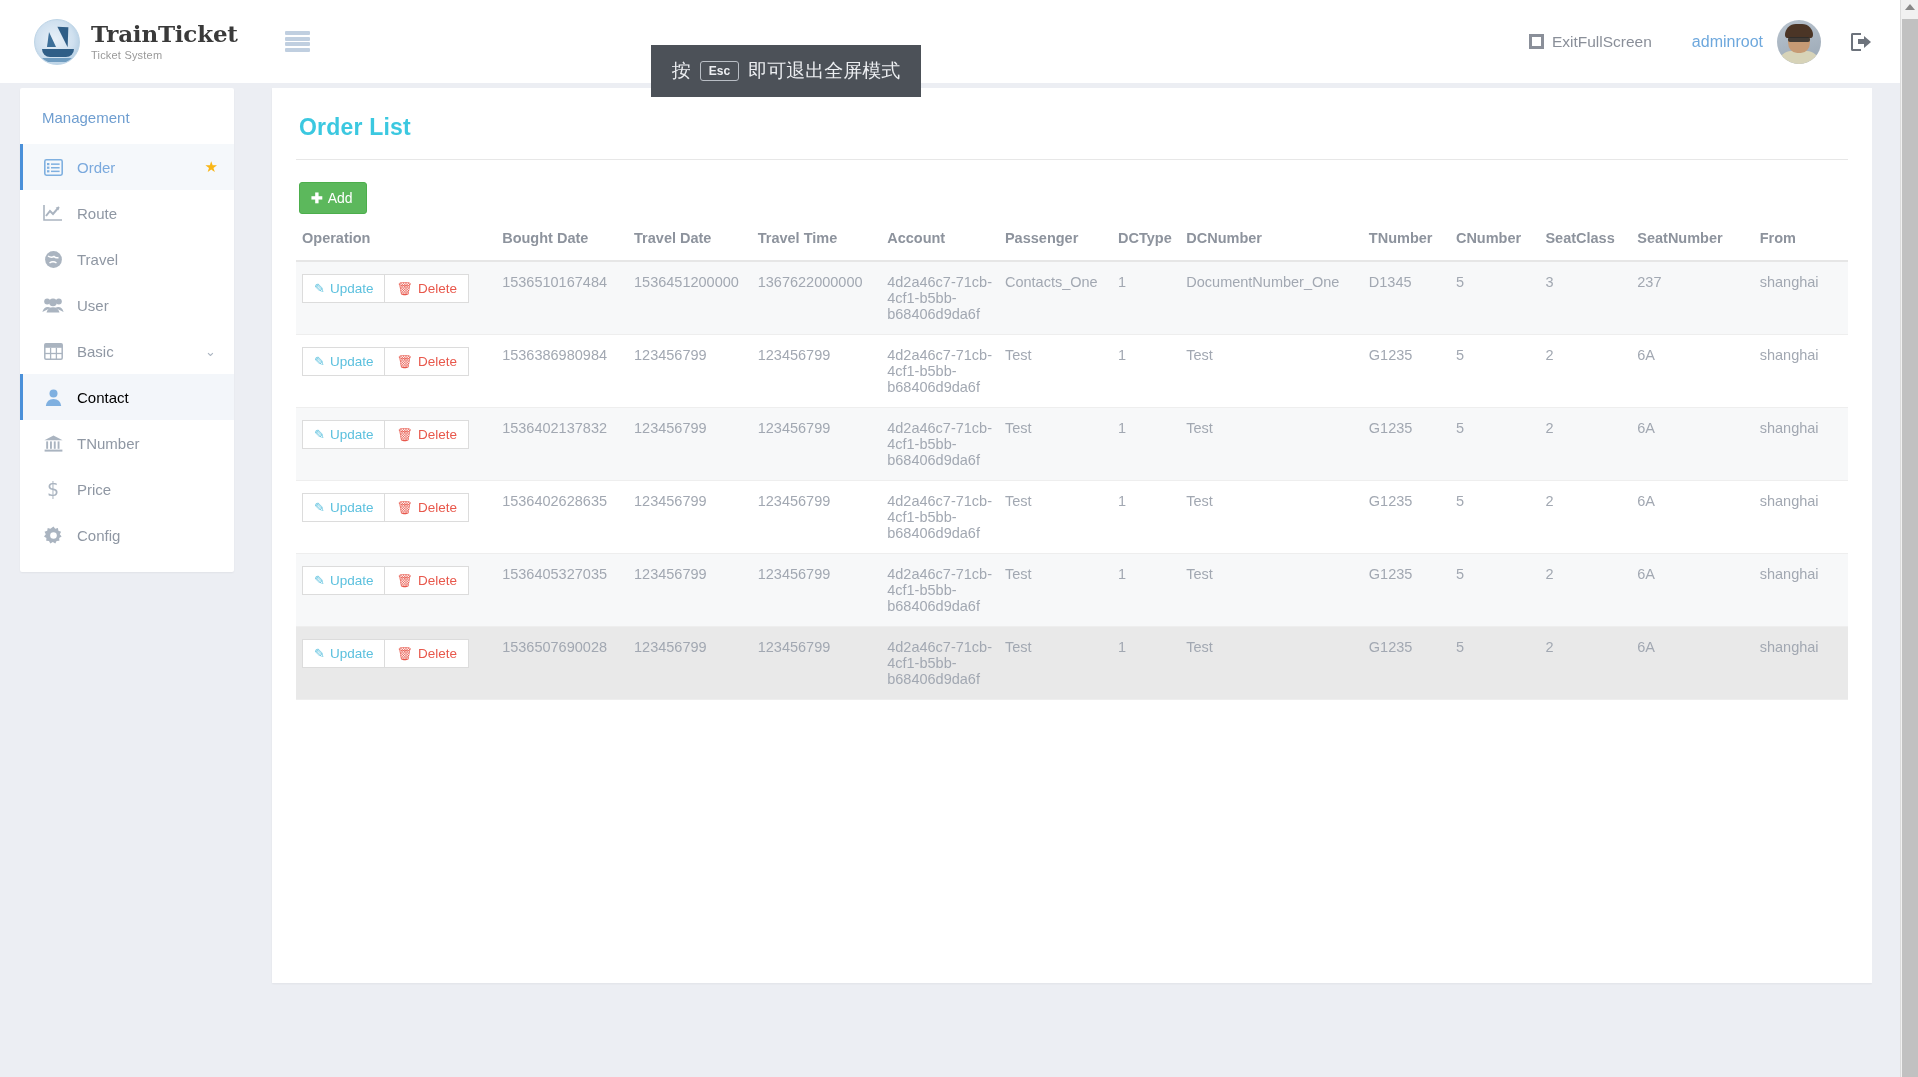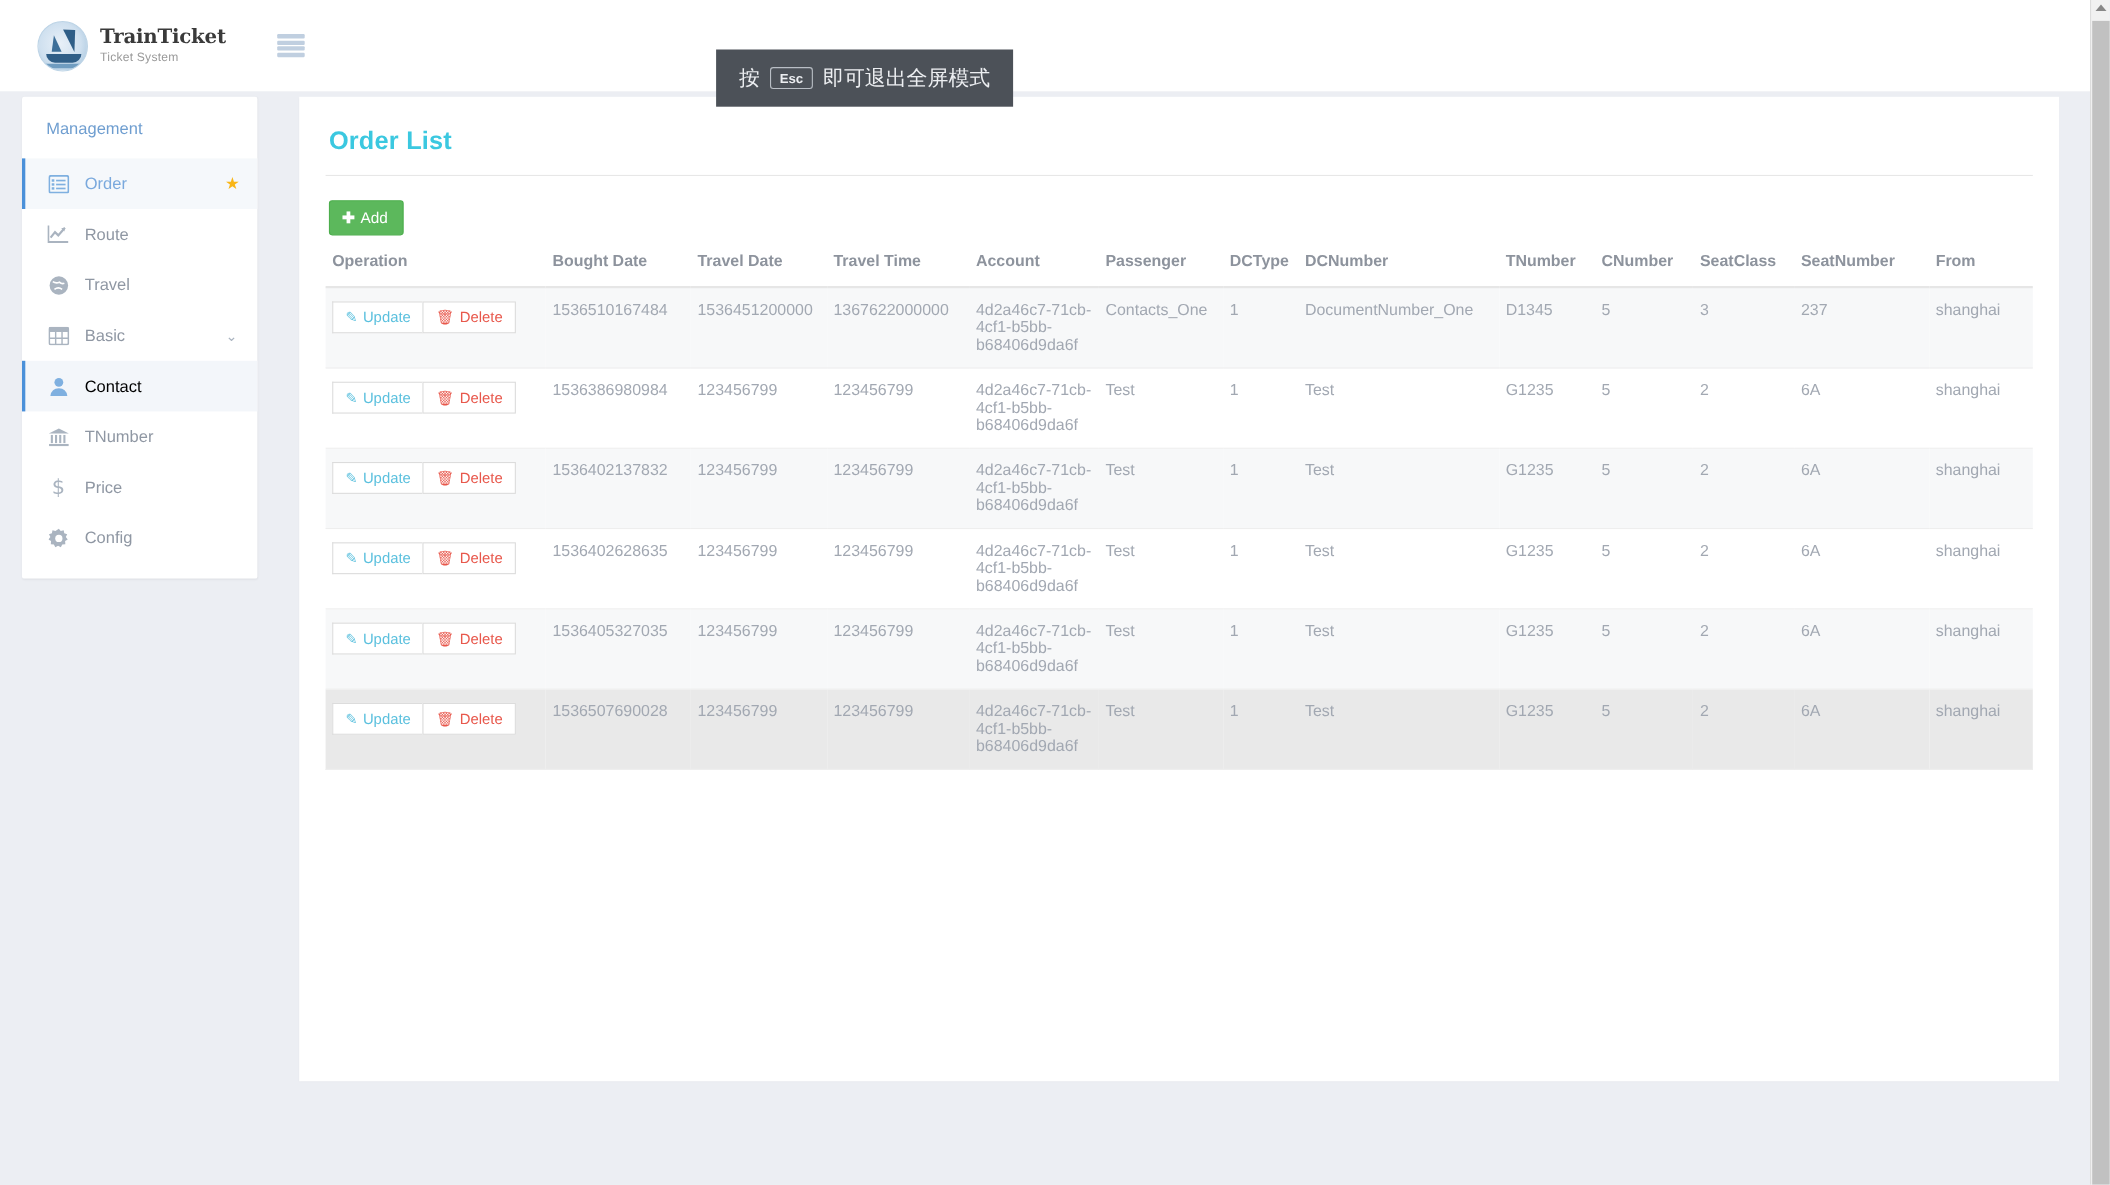--- a/index.html
+++ b/index.html
@@ -48,21 +48,21 @@
     background: #2f5e87;
     border-radius: 0 0 14px 14px;
   }
   .logo-circle .wave {
     position: absolute; left: 4px; top: 38px;
     width: 38px; height: 4px; background: #6f9cc0; border-radius: 2px;
   }
   .brand-text { margin-left: 11px; }
   .brand-title {
     font-family: "DejaVu Serif", serif;
-    font-weight: bold; font-size: 18px; color: #3a3a3a;
+    font-weight: bold; font-size: 23px; color: #3a3a3a;
     letter-spacing: -0.2px; line-height: 1.05;
   }
   .brand-sub { font-size: 11px; color: #9a9a9a; margin-top: 2px; letter-spacing: 0.2px; }
 
   .hamburger {
     margin-left: 47px; width: 25px; height: 21px;
     display: flex; flex-direction: column; justify-content: space-between;
     cursor: pointer;
   }
   .hamburger i { display: block; height: 4px; background: #c0cfe0; border-radius: 1px; }
@@ -300,20 +300,40 @@
       </div>
     </div>
 
     <div class="hamburger">
       <i></i>
         <i></i>
         <i></i>
         <i></i>
     </div>
 
+    <div class="top-right">
+      <div class="exit-full">
+        <span class="ico-expand">
+            <span></span>
+          </span>
+        <span>ExitFullScreen</span>
+      </div>
+      <div class="username">adminroot</div>
+      <div class="avatar">
+        <div class="body"></div>
+          <div class="face"></div>
+          <div class="hair"></div>
+          <div class="glass"></div>
+      </div>
+      <div class="logout-ico">
+        <div class="box"></div>
+          <div class="arr"></div>
+          <div class="head"></div>
+      </div>
+    </div>
   </div>
 
   <div class="esc-toast">
     <span>按</span>
     <span class="esc-key">Esc</span>
     <span>即可退出全屏模式</span>
   </div>
 
   <div class="sidebar-col">
     <div class="sidebar">
@@ -350,20 +370,33 @@
         <span class="sb-ico">
           <svg width="19" height="19" viewBox="0 0 19 19">
               <circle cx="9.5" cy="9.5" r="8.4" fill="currentColor"></circle>
               <path d="M4 6 q3 2 6 0.5 q2 2 4.5 1" fill="none" stroke="#fff" stroke-width="1.5"></path>
               <path d="M5.5 13 q3.5 -2.5 7 0" fill="none" stroke="#fff" stroke-width="1.5"></path>
             </svg>
         </span>
         <span>Travel</span>
       </div>
 
+      <div class="sb-item">
+        <span class="sb-ico">
+          <svg width="22" height="16" viewBox="0 0 22 16">
+              <circle cx="5.2" cy="4.6" r="3" fill="currentColor"></circle>
+              <circle cx="16.8" cy="4.6" r="3" fill="currentColor"></circle>
+              <circle cx="11" cy="5.4" r="3.8" fill="currentColor"></circle>
+              <path d="M0.4 15 q1.4 -5 5.4 -5 q1.6 0 2.8 1" fill="currentColor"></path>
+              <path d="M21.6 15 q-1.4 -5 -5.4 -5 q-1.6 0 -2.8 1" fill="currentColor"></path>
+              <path d="M4.5 15.6 q1.4 -5.4 6.5 -5.4 q5.1 0 6.5 5.4 z" fill="currentColor"></path>
+            </svg>
+        </span>
+        <span>User</span>
+      </div>
 
       <div class="sb-item">
         <span class="sb-ico">
           <svg width="19" height="17" viewBox="0 0 19 17">
               <rect x="0.8" y="0.8" width="17.4" height="15.4" rx="1.2" fill="none" stroke="currentColor" stroke-width="1.5"></rect>
               <rect x="0.8" y="0.8" width="17.4" height="4" fill="currentColor"></rect>
               <line x1="6.6" y1="4.8" x2="6.6" y2="16.2" stroke="currentColor" stroke-width="1.3"></line>
               <line x1="12.4" y1="4.8" x2="12.4" y2="16.2" stroke="currentColor" stroke-width="1.3"></line>
               <line x1="0.8" y1="10.5" x2="18.2" y2="10.5" stroke="currentColor" stroke-width="1.3"></line>
             </svg>

